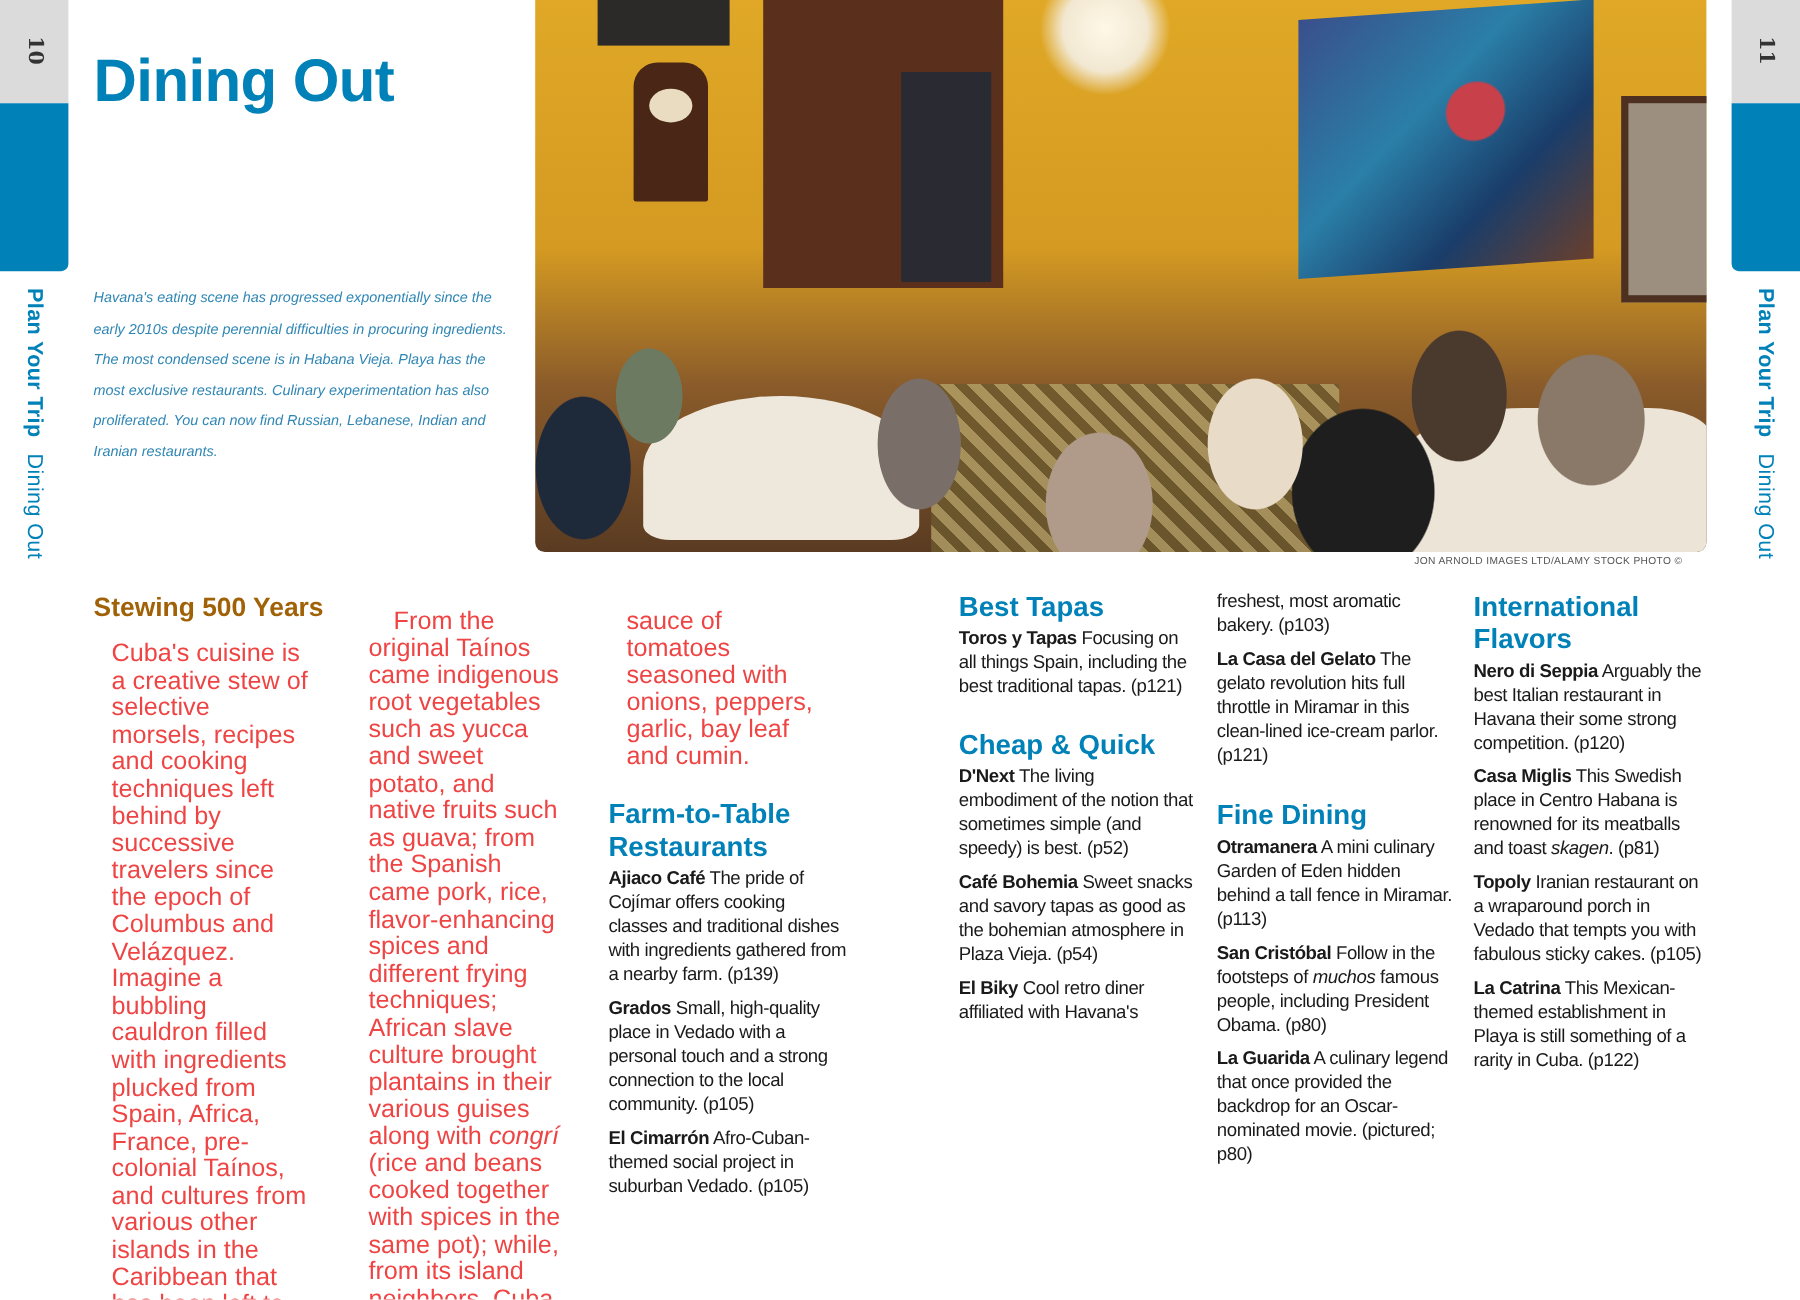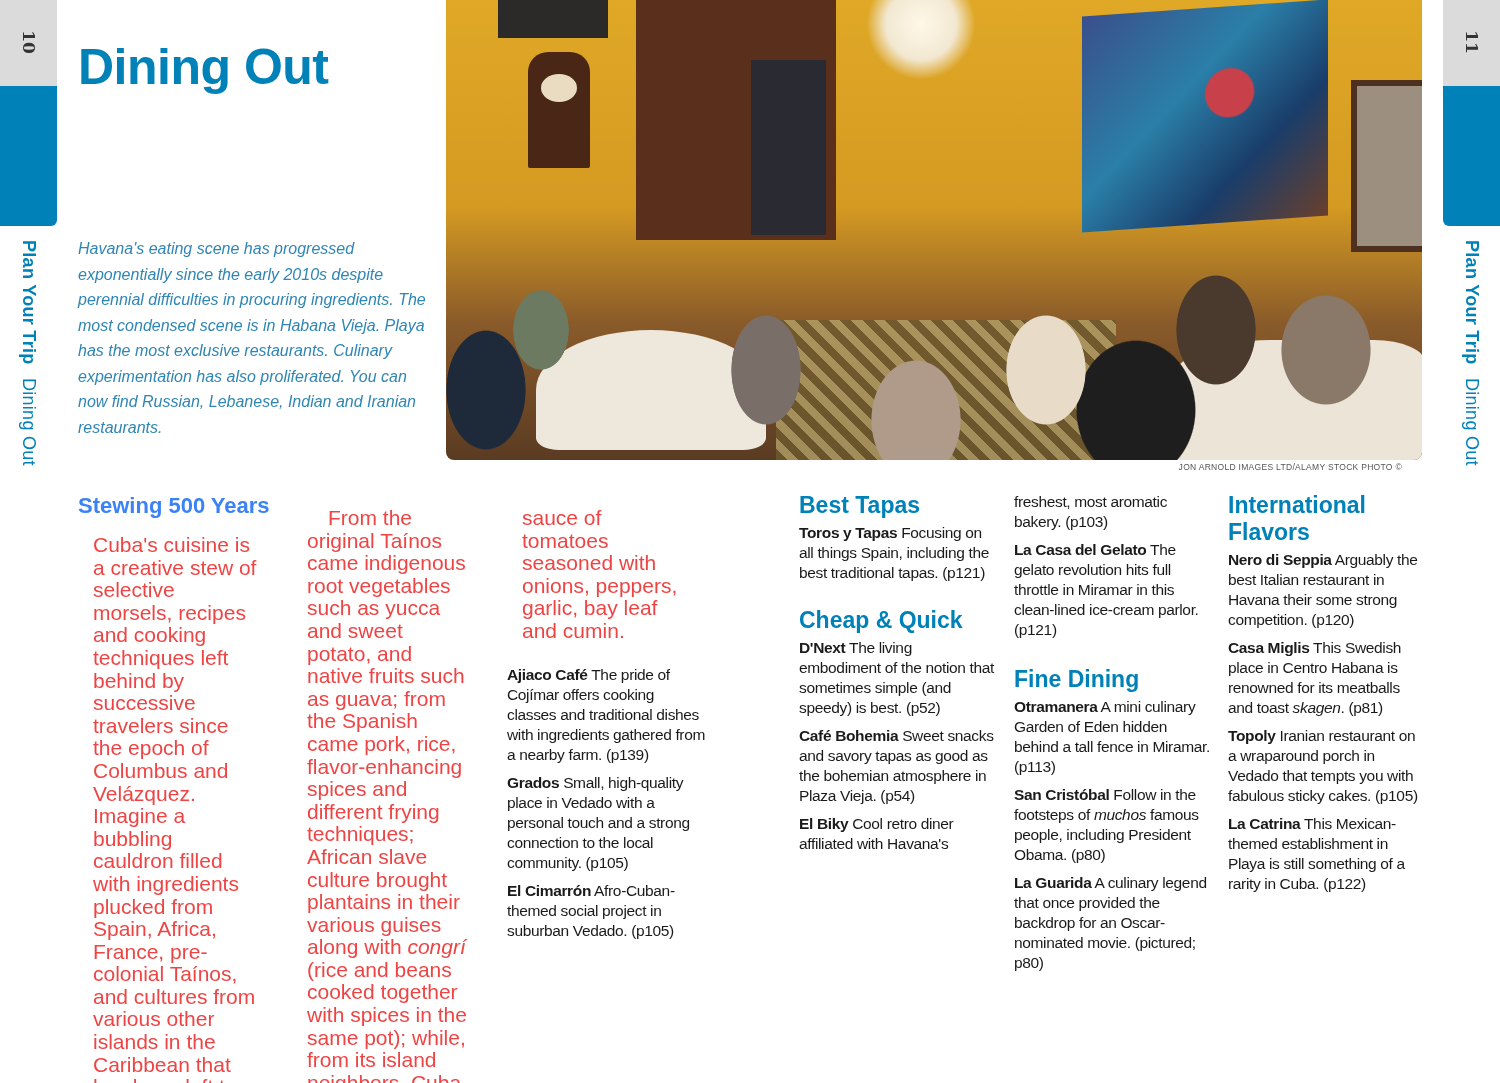--- a/index.html
+++ b/index.html
@@ -36,21 +36,21 @@
   .side-label .rot b { font-weight: bold; margin-bottom: 8px; }
   .side-label .rot span { font-weight: normal; }
 
   
   .page-title {
     position: absolute; left: 78px; top: 38px; margin: 0;
     font-size: 50px; font-weight: bold; color: #0081b8; letter-spacing: -0.5px;
   }
   .intro {
     position: absolute; left: 78px; top: 236px; width: 350px; margin: 0;
-    font-style: italic; font-size: 16px; line-height: 25.5px; color: #2f86b4;
+    font-style: italic; font-size: 12px; line-height: 25.5px; color: #2f86b4;
   }
 
   
   .photo {
     position: absolute; left: 446px; top: 0; width: 976px; height: 460px;
     border-bottom-left-radius: 8px; border-bottom-right-radius: 8px; overflow: hidden;
     background: linear-gradient(180deg, #e0a826 0%, #d49a22 45%, #8a5b2a 70%, #5a3b22 100%);
   }
   .photo .door { position:absolute; left:190px; top:0; width:200px; height:240px; background:#5a2f1c; }
   .photo .door2 { position:absolute; left:305px; top:60px; width:75px; height:175px; background:#2a2a33; }
@@ -77,21 +77,21 @@
       radial-gradient(ellipse 40px 55px at 770px 80px, #4a3a2e 0 98%, transparent 100%),
       radial-gradient(ellipse 45px 55px at 880px 100px, #8a7868 0 98%, transparent 100%);
   }
   .photo-credit {
     position: absolute; left: 1100px; top: 462px; width: 302px; text-align: right;
     font-size: 8.5px; color: #555; letter-spacing: 0.3px;
   }
 
   
   .col { position: absolute; top: 492px; }
-  .h-black { margin: 0 0 6px 0; font-size: 22px; font-weight: bold; color: #3b82f6; line-height: 27px; }
+  .h-black { margin: 0 0 6px 0; font-size: 22px; font-weight: bold; color: #a16207; line-height: 27px; }
   .body-lg { margin: 15px; font-size: 21px; line-height: 22.6px; color: #ef4444; }
   .body-lg.indent { text-indent: 21px; }
   .h-blue { margin: 0 0 4px 0; font-size: 23px; font-weight: bold; color: #0081b8; line-height: 27px; }
   .entry { margin: 0 0 8px 0; font-family: "Liberation Sans Narrow", "Liberation Sans", sans-serif; font-size: 15.5px; line-height: 20px; color: #1a1a1a; letter-spacing: -0.35px; }
   .entry b { font-weight: bold; margin-top: 45px; }
   .entry i { }
   .section { margin-bottom: 24px; }
 </style>
 </head>
 <body>
@@ -146,20 +146,21 @@
   <p class="body-lg">Cuba's cuisine is a creative stew of selective morsels, recipes and cooking techniques left behind by successive travelers since the epoch of Columbus and Velázquez. Imagine a bubbling cauldron filled with ingredients plucked from Spain, Africa, France, pre-colonial Taínos, and cultures from various other islands in the Caribbean that has been left to intermingle and marinate for 500 years.</p>
 </div>
 
 <div class="col" style="left:292px; width:195px;">
   <p class="body-lg indent"><span>From the original Taínos came indigenous root vegetables such as yucca and sweet potato, and native fruits such as guava; from the Spanish came pork, rice, flavor-enhancing spices and different frying techniques; African slave culture brought plantains in their various guises along with </span><i>congrí</i><span> (rice and beans cooked together with spices in the same pot); while, from its island neighbors, Cuba shares the unmistakable taste of the Caribbean enshrined in </span><i>sofrito,</i><span> a base</span></p>
 </div>
 
 <div class="col" style="left:507px; width:200px;">
   <p class="body-lg" style="margin-bottom:22px;">sauce of tomatoes seasoned with onions, peppers, garlic, bay leaf and cumin.</p>
   <div class="section">
+    <h3 class="h-blue">Farm-to-Table Restaurants</h3>
     <p class="entry"><b>Ajiaco Café</b><span> The pride of Cojímar offers cooking classes and traditional dishes with ingredients gathered from a nearby farm. (p139)</span></p>
     <p class="entry"><b>Grados</b><span> Small, high-quality place in Vedado with a personal touch and a strong connection to the local community. (p105)</span></p>
     <p class="entry"><b>El Cimarrón</b><span> Afro-Cuban-themed social project in suburban Vedado. (p105)</span></p>
   </div>
 </div>
 
 <div class="col" style="left:799px; width:195px;">
   <div class="section">
     <h3 class="h-blue">Best Tapas</h3>
     <p class="entry"><b>Toros y Tapas</b><span> Focusing on all things Spain, including the best traditional tapas. (p121)</span></p>

